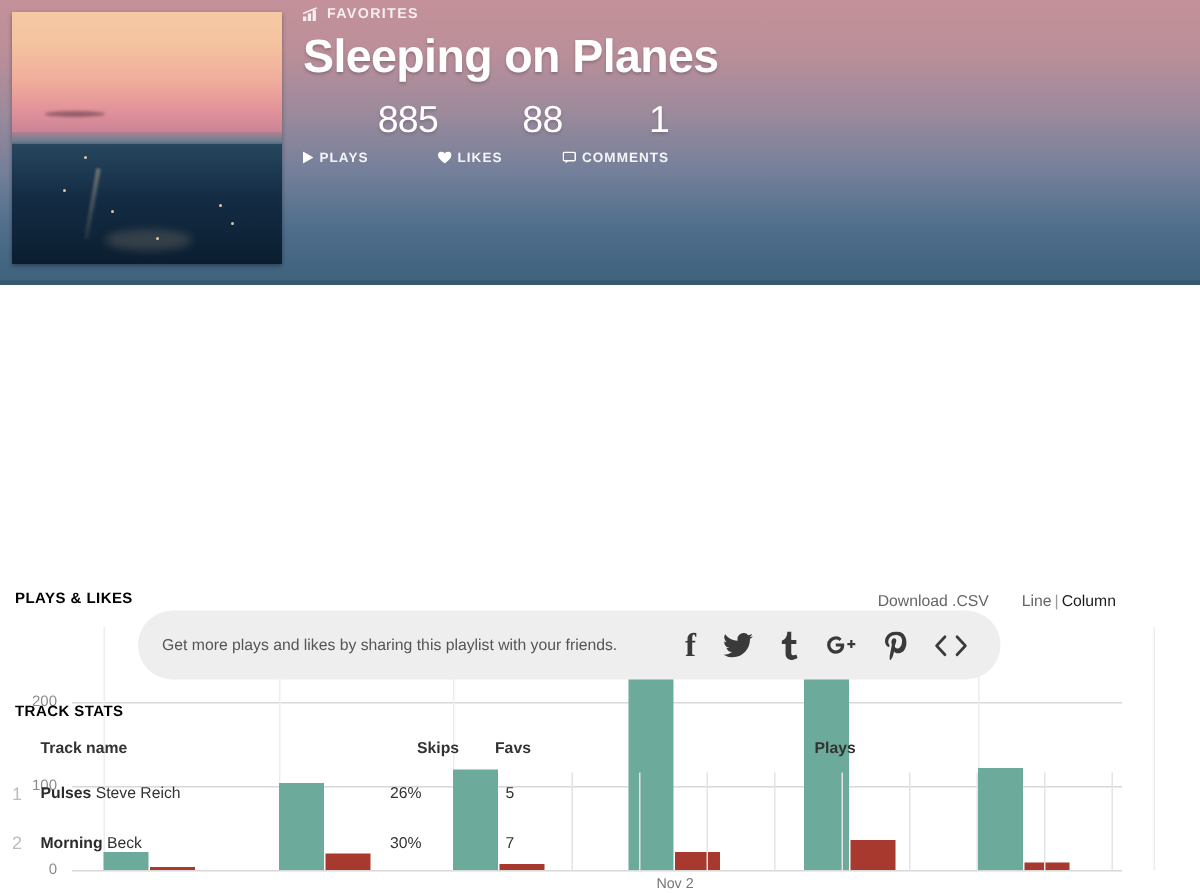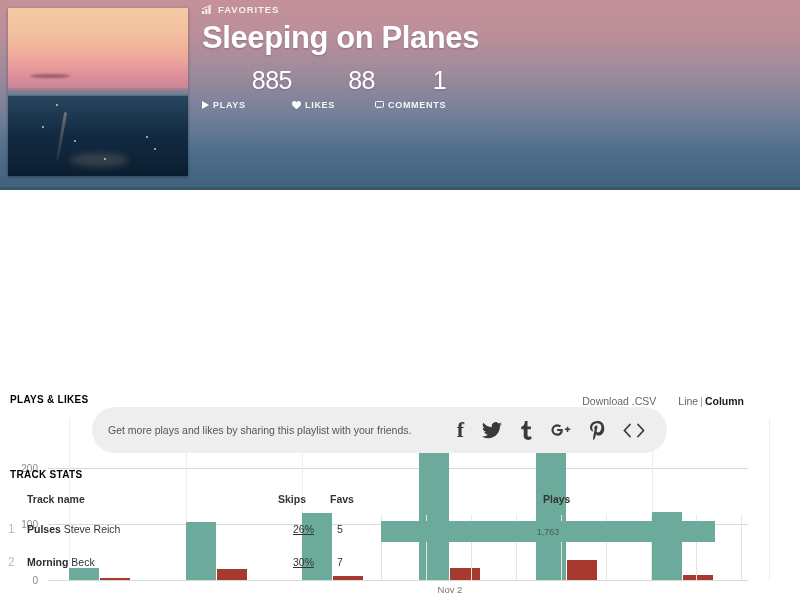--- a/index.html
+++ b/index.html
@@ -100,21 +100,21 @@
   
   .panel-plays { position: relative; width: 800px; height: 215px; }
   .panel-plays .sec-title { position: absolute; left: 10px; top: 204px; }
   .chart-links {
     position: absolute; right: 56px; top: 205px;
     display: flex; align-items: baseline; gap: 22px;
     font-size: 10.5px; color: #666;
   }
   .chart-links a { color: #666; text-decoration: none; }
   .toggle { color: #666; }
-  .toggle .on { color: #1b1b1b; font-weight: bold; }
+  .toggle .on { color: #1b1b1b; font-weight: normal; }
   .toggle .sep { color: #999; margin: 0 2px; }
 
   .chart {
     position: absolute; left: 0; top: 222px;
     width: 800px; height: 185px;
   }
   .plot {
     position: absolute; left: 48px; top: 6px;
     width: 700px; height: 162px;
   }
@@ -181,21 +181,21 @@
   .t-idx {
     position: absolute; left: 8px; top: 7px;
     color: #bdbdbd; font-size: 12px;
   }
   .t-name {
     position: absolute; left: 27px; top: 8px;
     font-size: 10.5px; color: #2b2b2b; white-space: nowrap;
   }
   .t-name b { font-weight: bold; }
   .t-name span { font-weight: normal; color: #333; }
-  .t-skips { position: absolute; left: 293px; top: 8px; font-size: 10.5px; color: #333; text-decoration: underline; }
+  .t-skips { position: absolute; left: 260px; top: 8px; font-size: 10.5px; color: #333; }
   .t-favs  { position: absolute; left: 337px; top: 8px; font-size: 10.5px; color: #333; }
 
   .tplot {
     position: absolute; left: 381px; top: 0;
     width: 360px; height: 33px;
   }
   .tgrid {
     position: absolute; top: 0; width: 1px; height: 33px; background: #e4e4e4;
   }
   .tbar {
@@ -389,23 +389,20 @@
         <div class="tplot">
           <div class="tgrid" style="left: 0px;"></div>
           <div class="tgrid" style="left: 45px;"></div>
           <div class="tgrid" style="left: 90px;"></div>
           <div class="tgrid" style="left: 135px;"></div>
           <div class="tgrid" style="left: 180px;"></div>
           <div class="tgrid" style="left: 225px;"></div>
           <div class="tgrid" style="left: 270px;"></div>
           <div class="tgrid" style="left: 315px;"></div>
           <div class="tgrid" style="left: 360px;"></div>
-          <div class="tbar" style="width: 334px;">
-            <span class="tbar-val">1,763</span>
-          </div>
         </div>
       </div>
       <div class="trow" style="top: 85px;">
         <div class="t-idx">2</div>
         <div class="t-name"><b>Morning</b><span> Beck</span></div>
         <div class="t-skips">30%</div>
         <div class="t-favs">7</div>
         <div class="tplot">
           <div class="tgrid" style="left: 0px;"></div>
           <div class="tgrid" style="left: 45px;"></div>

